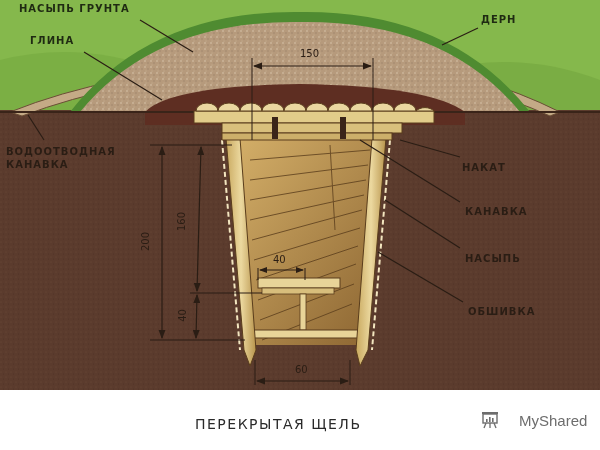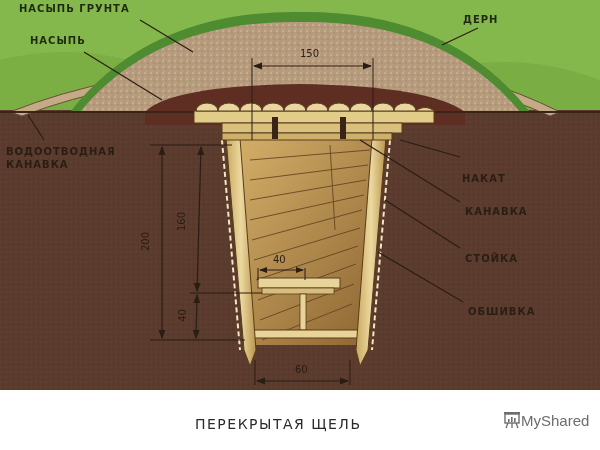--- a/index.html
+++ b/index.html
@@ -3,21 +3,21 @@
 <meta charset="utf-8">
 <style>
   html, body { margin: 0; padding: 0; }
   body { width: 600px; height: 450px; background: #ffffff; position: relative; overflow: hidden; font-family: "DejaVu Sans", sans-serif; }
   #scene { position: absolute; left: 0; top: 0; width: 600px; height: 432px; }
   .lbl { position: absolute; font-family: "DejaVu Sans", sans-serif; font-weight: bold; font-size: 10px; letter-spacing: 1px; color: #2a1d14; white-space: nowrap; }
   .lbl.light { color: #1f2a12; }
   .dim { position: absolute; font-family: "DejaVu Sans", sans-serif; font-size: 10px; color: #2a1d14; white-space: nowrap; }
   .dim.rot { transform: rotate(-90deg); transform-origin: center; }
   #title { position: absolute; left: 195px; top: 416px; font-family: "DejaVu Sans", sans-serif; font-weight: normal; font-size: 14px; letter-spacing: 1.5px; color: #2a2a2a; }
-  #brand { position: absolute; left: 503px; top: 411px; display: flex; align-items: center; gap: 0; }
+  #brand { position: absolute; left: 481px; top: 411px; display: flex; align-items: center; gap: 20px; }
   #brand-text { font-family: "Liberation Sans", sans-serif; font-size: 15px; color: #6d6d6d; }
   #brand-icon { width: 18px; height: 18px; }
 </style>
 </head>
 <body>
 
 <div id="scene">
   <svg width="600" height="390" viewBox="0 0 600 390">
     <defs>
       <pattern id="speckle" width="6" height="6" patternUnits="userSpaceOnUse">
@@ -141,27 +141,27 @@
       <line x1="28" y1="115" x2="44" y2="140"></line>
       <line x1="400" y1="140" x2="460" y2="157"></line>
       <line x1="360" y1="140" x2="460" y2="202"></line>
       <line x1="385" y1="200" x2="460" y2="248"></line>
       <line x1="378" y1="252" x2="463" y2="302"></line>
     </g>
   </svg>
 
   
   <div class="lbl light" style="left:19px;top:3px;">НАСЫПЬ ГРУНТА</div>
-  <div class="lbl light" style="left:30px;top:35px;">НАСЫПЬ</div>
-  <div class="lbl light" style="left:463px;top:14px;">ДЕРН</div>
+  <div class="lbl light" style="left:30px;top:35px;">ГЛИНА</div>
+  <div class="lbl light" style="left:481px;top:14px;">ДЕРН</div>
   <div class="lbl" style="left:6px;top:146px;font-size:10px;">ВОДООТВОДНАЯ</div>
   <div class="lbl" style="left:6px;top:159px;font-size:10px;">КАНАВКА</div>
-  <div class="lbl" style="left:462px;top:173px;">НАКАТ</div>
+  <div class="lbl" style="left:462px;top:162px;">НАКАТ</div>
   <div class="lbl" style="left:465px;top:206px;">КАНАВКА</div>
-  <div class="lbl" style="left:465px;top:253px;">СТОЙКА</div>
+  <div class="lbl" style="left:465px;top:253px;">НАСЫПЬ</div>
   <div class="lbl" style="left:468px;top:306px;">ОБШИВКА</div>
 
   
   <div class="dim" style="left:300px;top:48px;">150</div>
   <div class="dim rot" style="left:136px;top:236px;">200</div>
   <div class="dim rot" style="left:172px;top:216px;">160</div>
   <div class="dim rot" style="left:176px;top:310px;">40</div>
   <div class="dim" style="left:273px;top:254px;">40</div>
   <div class="dim" style="left:295px;top:364px;">60</div>
 </div>

